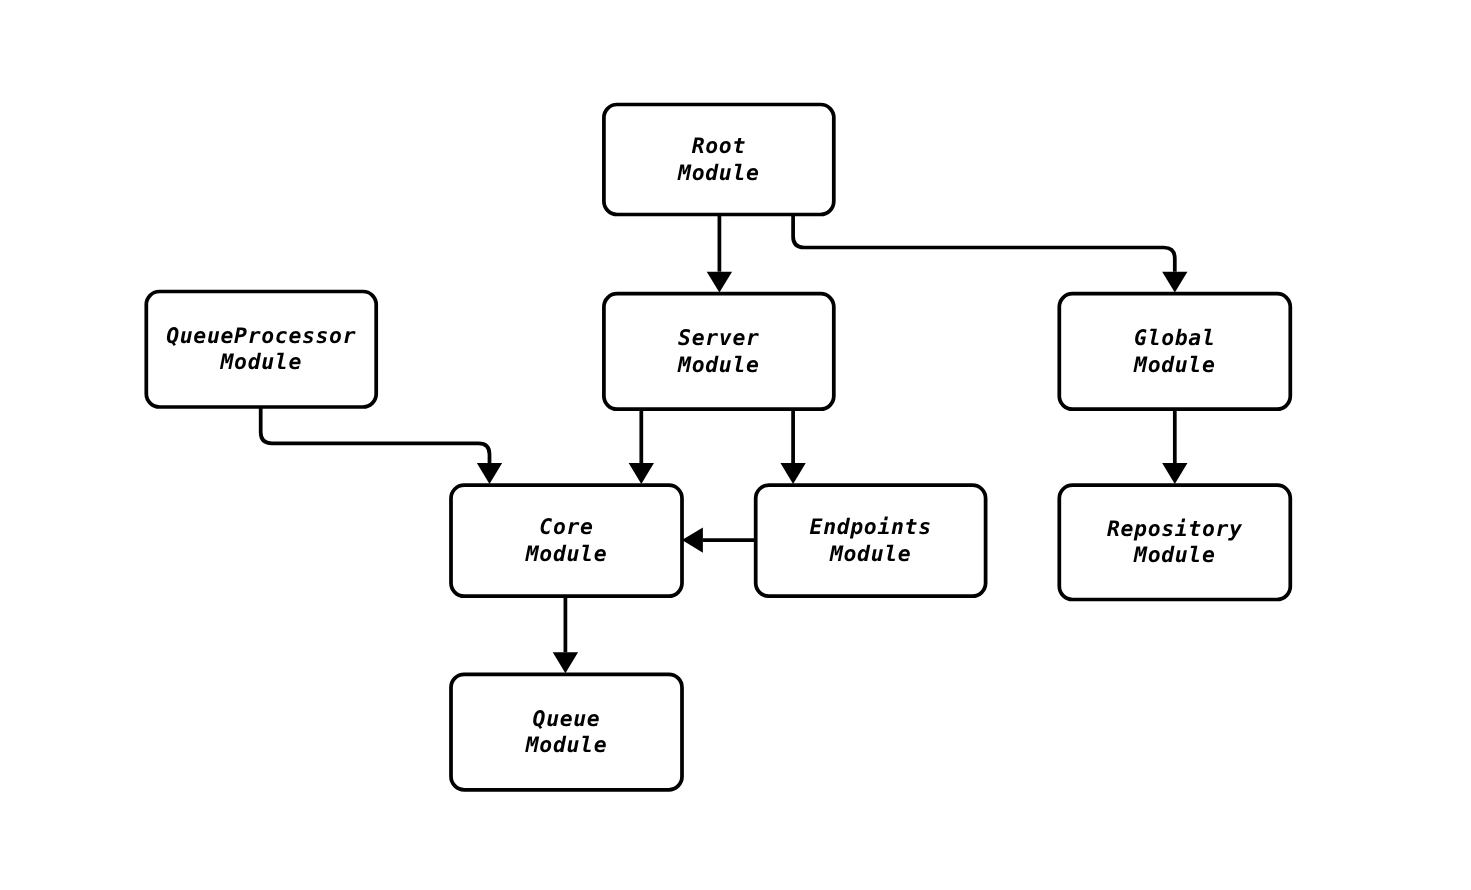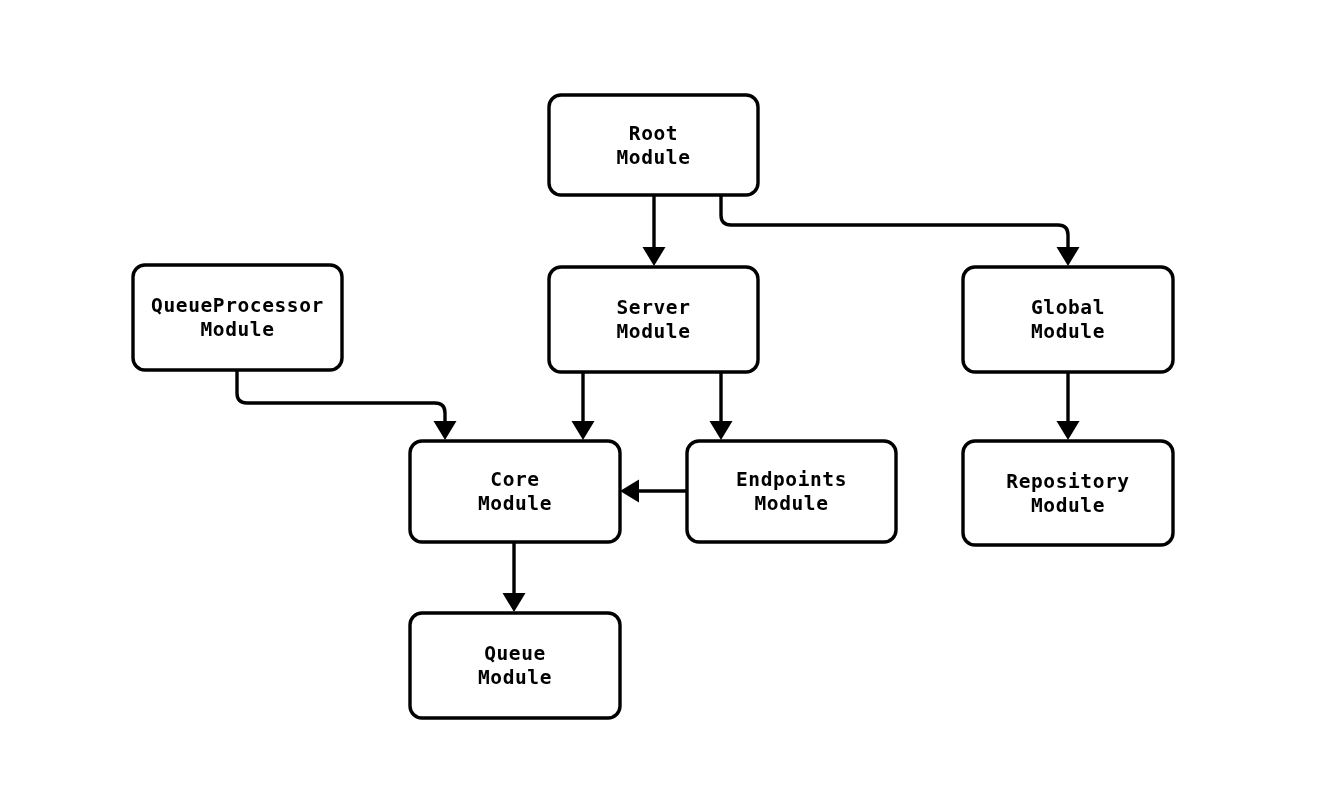--- a/index.html
+++ b/index.html
@@ -11,20 +11,21 @@
     width: 1337px;
     height: 809px;
     overflow: hidden;
     font-family: "DejaVu Sans Mono", "Liberation Mono", monospace;
   }
   #diagram-root {
     position: relative;
     width: 1141px;
     height: 809px;
     background: #ffffff;
+    font-style: italic;
   }
   svg#diagram-canvas {
     position: absolute;
     top: 0;
     left: 0;
     width: 1337px;
     height: 809px;
     display: block;
   }
   .node-box {

